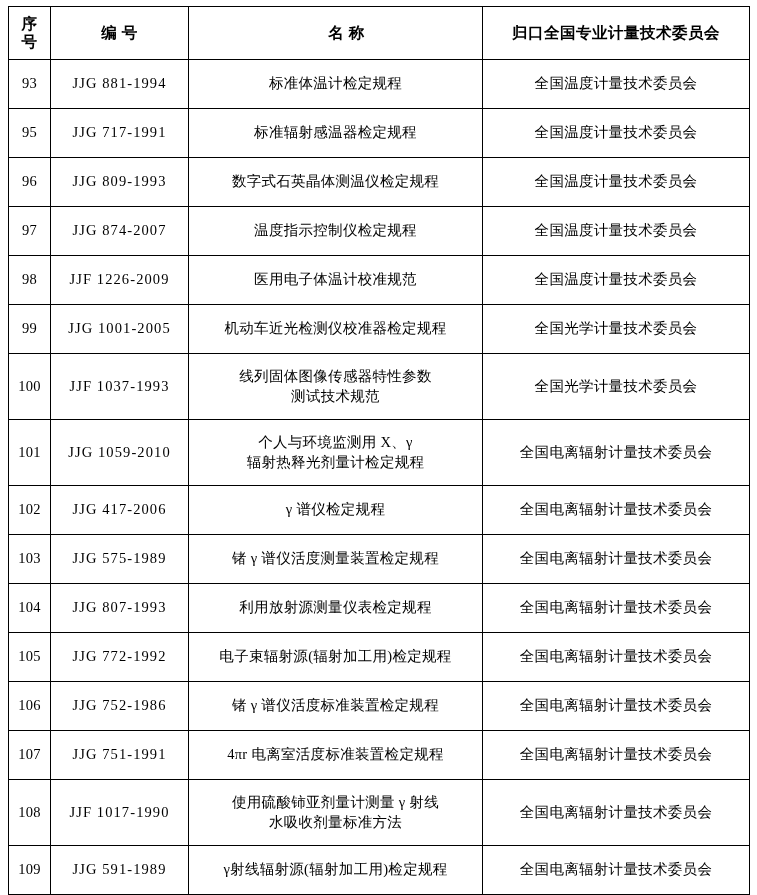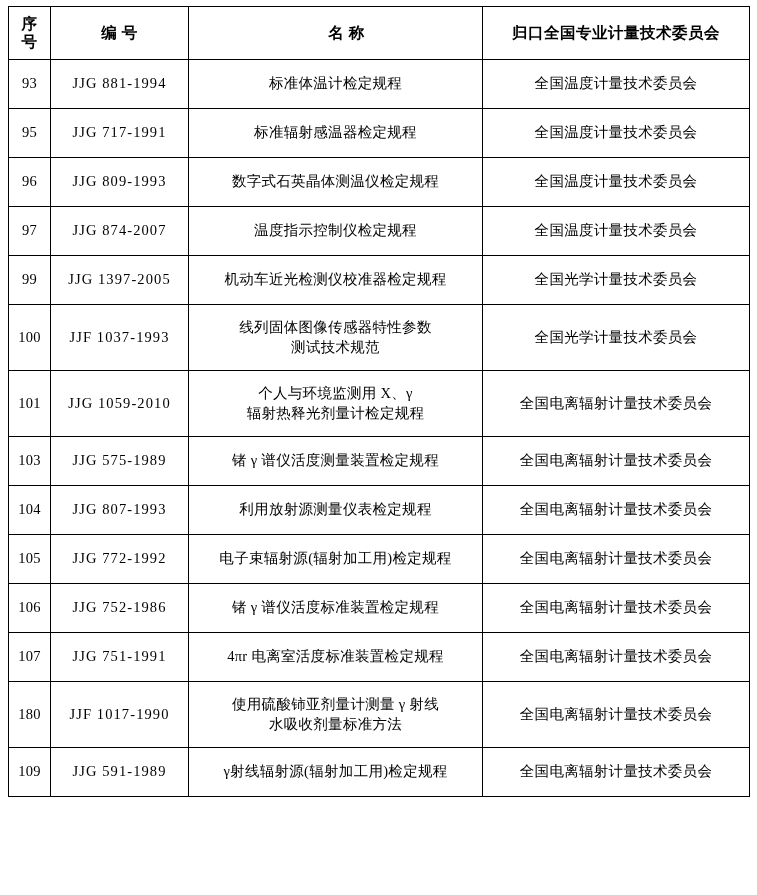--- a/index.html
+++ b/index.html
@@ -122,22 +122,28 @@
           <td class="cell-name">数字式石英晶体测温仪检定规程</td>
           <td class="cell-comm">全国温度计量技术委员会</td>
         </tr>
         <tr>
           <td class="cell-seq">97</td>
           <td class="cell-code">JJG 874-2007</td>
           <td class="cell-name">温度指示控制仪检定规程</td>
           <td class="cell-comm">全国温度计量技术委员会</td>
         </tr>
         <tr>
+          <td class="cell-seq">98</td>
+          <td class="cell-code">JJF 1226-2009</td>
+          <td class="cell-name">医用电子体温计校准规范</td>
+          <td class="cell-comm">全国温度计量技术委员会</td>
+        </tr>
+        <tr>
           <td class="cell-seq">99</td>
-          <td class="cell-code">JJG 1397-2005</td>
+          <td class="cell-code">JJG 1001-2005</td>
           <td class="cell-name">机动车近光检测仪校准器检定规程</td>
           <td class="cell-comm">全国光学计量技术委员会</td>
         </tr>
         <tr class="two-line">
           <td class="cell-seq">100</td>
           <td class="cell-code">JJF 1037-1993</td>
           <td class="cell-name">
             <span class="line2">线列固体图像传感器特性参数</span>
             <span class="line2">测试技术规范</span>
           </td>
@@ -146,20 +152,26 @@
         <tr class="two-line">
           <td class="cell-seq">101</td>
           <td class="cell-code">JJG 1059-2010</td>
           <td class="cell-name">
             <span class="line2">个人与环境监测用 X、γ</span>
             <span class="line2">辐射热释光剂量计检定规程</span>
           </td>
           <td class="cell-comm">全国电离辐射计量技术委员会</td>
         </tr>
         <tr>
+          <td class="cell-seq">102</td>
+          <td class="cell-code">JJG 417-2006</td>
+          <td class="cell-name">γ 谱仪检定规程</td>
+          <td class="cell-comm">全国电离辐射计量技术委员会</td>
+        </tr>
+        <tr>
           <td class="cell-seq">103</td>
           <td class="cell-code">JJG 575-1989</td>
           <td class="cell-name">锗 γ 谱仪活度测量装置检定规程</td>
           <td class="cell-comm">全国电离辐射计量技术委员会</td>
         </tr>
         <tr>
           <td class="cell-seq">104</td>
           <td class="cell-code">JJG 807-1993</td>
           <td class="cell-name">利用放射源测量仪表检定规程</td>
           <td class="cell-comm">全国电离辐射计量技术委员会</td>
@@ -176,21 +188,21 @@
           <td class="cell-name">锗 γ 谱仪活度标准装置检定规程</td>
           <td class="cell-comm">全国电离辐射计量技术委员会</td>
         </tr>
         <tr>
           <td class="cell-seq">107</td>
           <td class="cell-code">JJG 751-1991</td>
           <td class="cell-name">4πr 电离室活度标准装置检定规程</td>
           <td class="cell-comm">全国电离辐射计量技术委员会</td>
         </tr>
         <tr class="two-line">
-          <td class="cell-seq">180</td>
+          <td class="cell-seq">108</td>
           <td class="cell-code">JJF 1017-1990</td>
           <td class="cell-name">
             <span class="line2">使用硫酸铈亚剂量计测量 γ 射线</span>
             <span class="line2">水吸收剂量标准方法</span>
           </td>
           <td class="cell-comm">全国电离辐射计量技术委员会</td>
         </tr>
         <tr>
           <td class="cell-seq">109</td>
           <td class="cell-code">JJG 591-1989</td>

